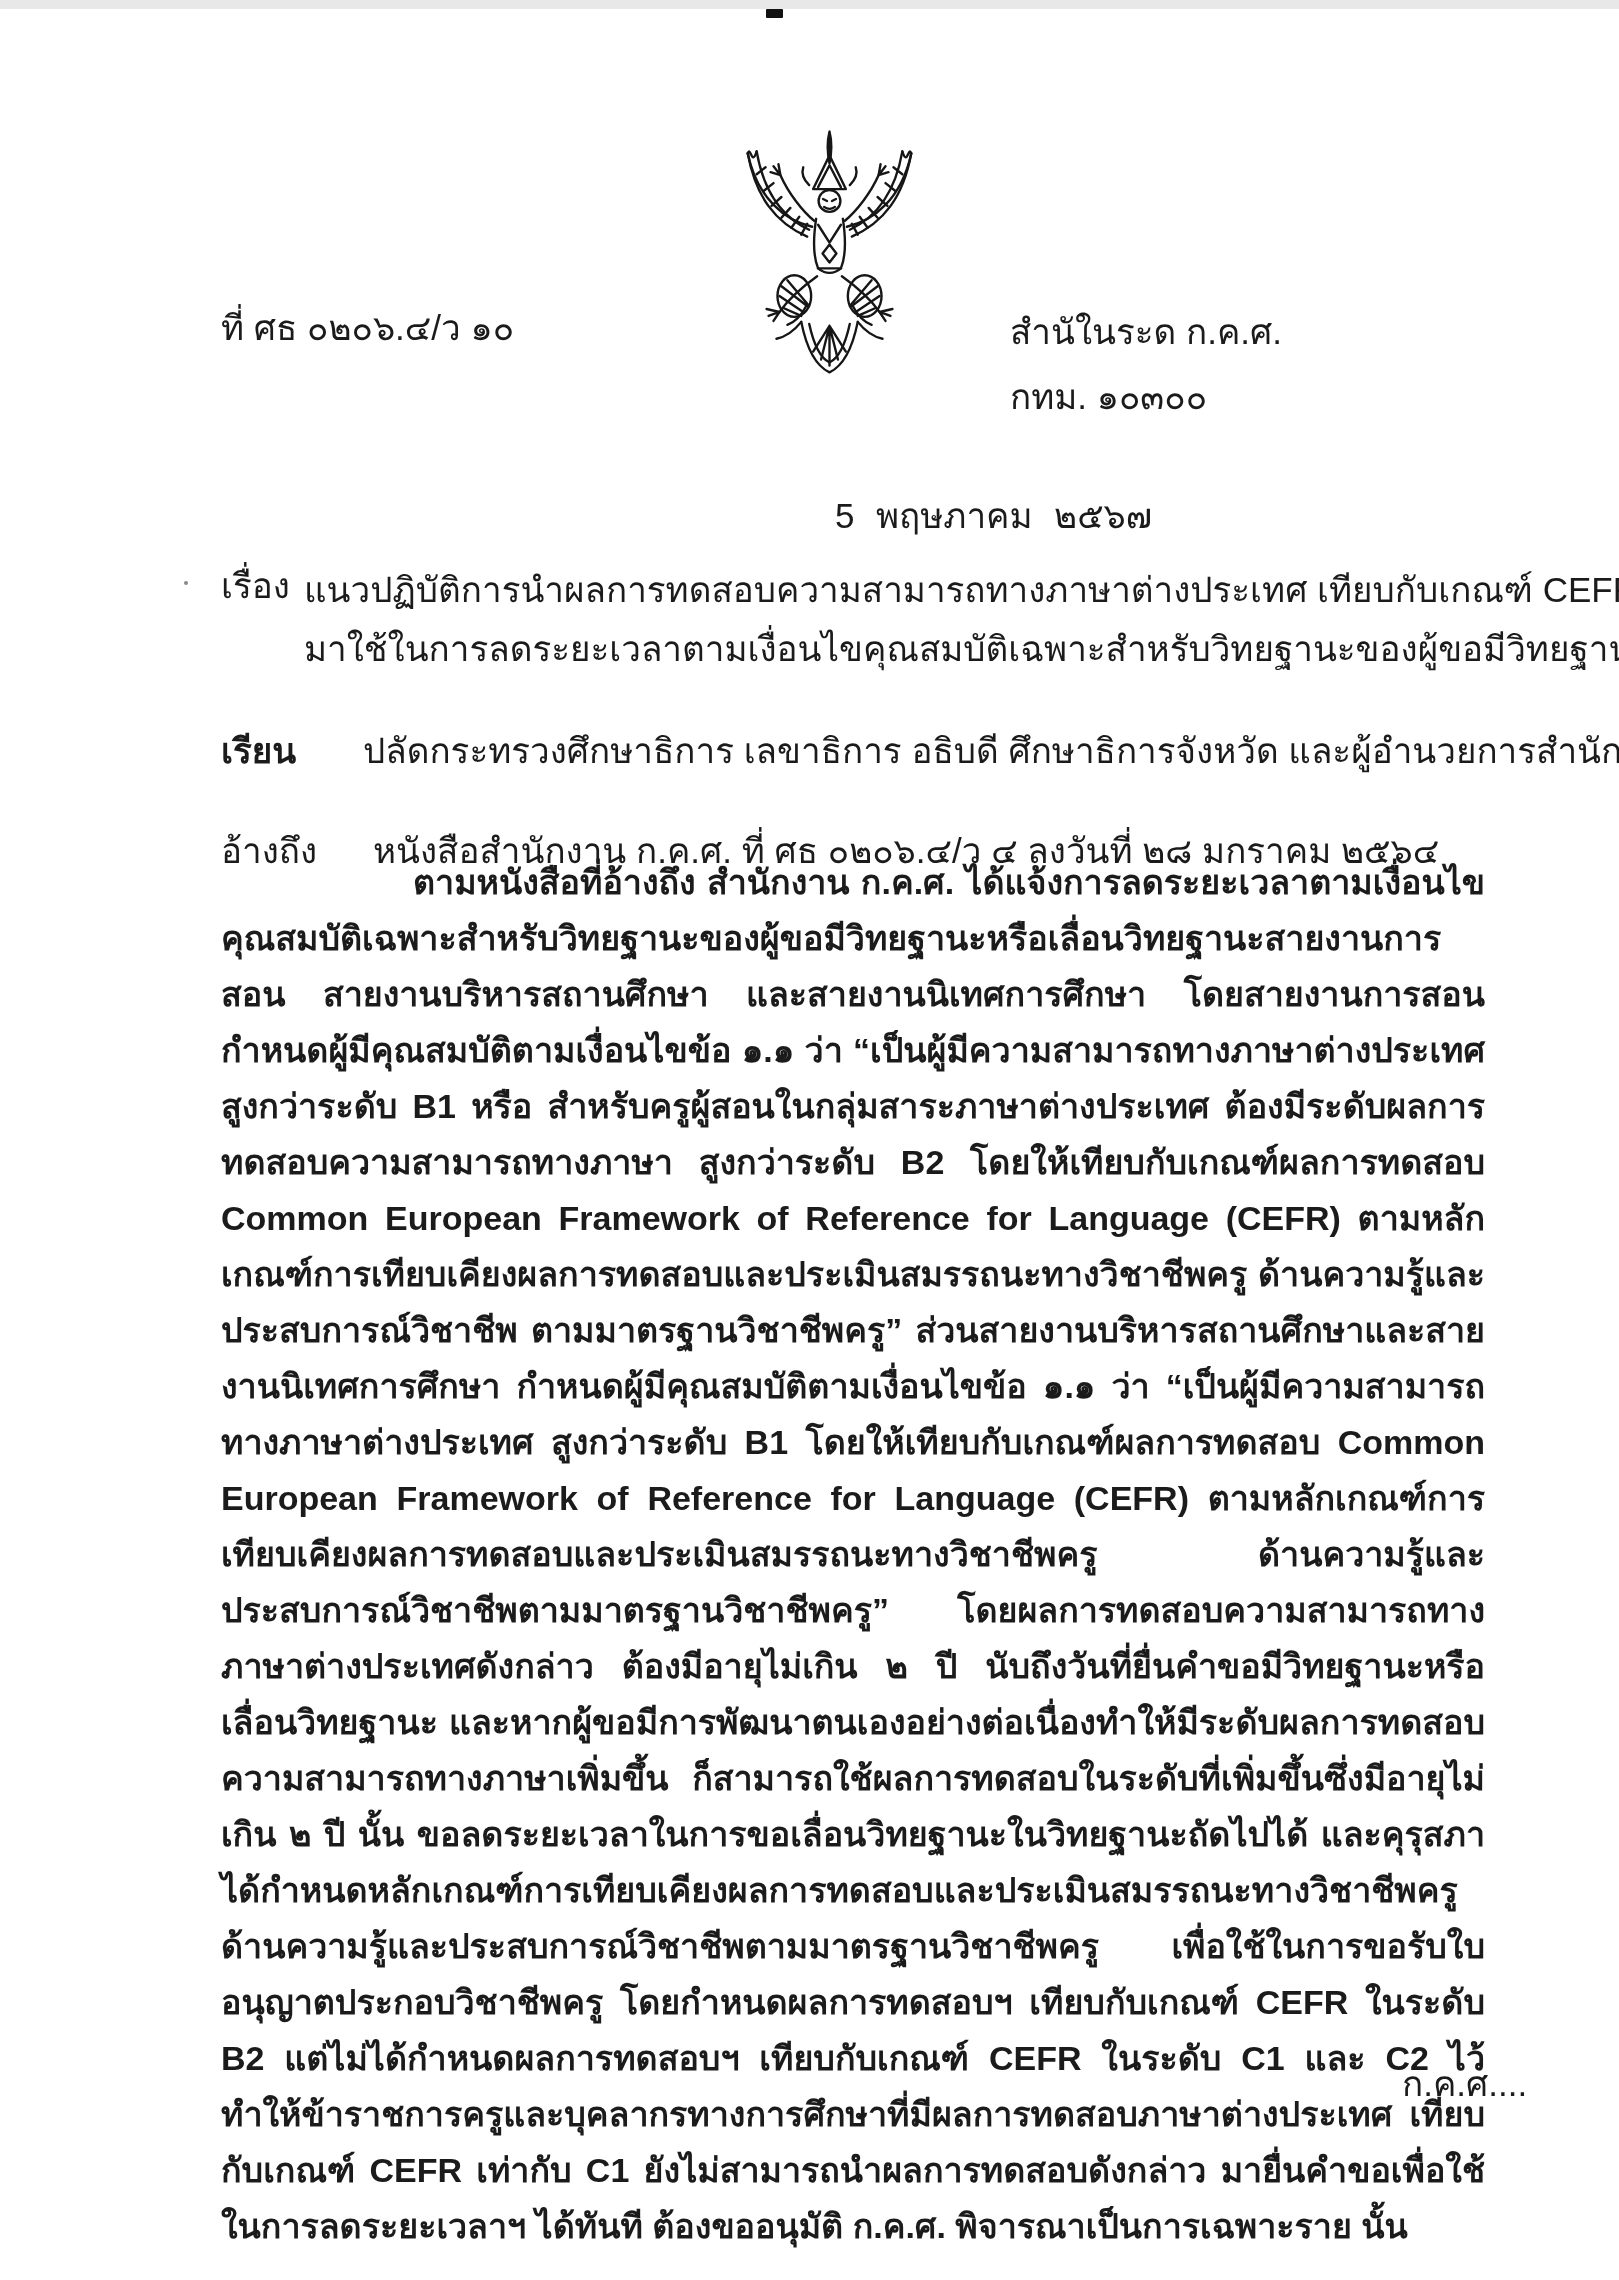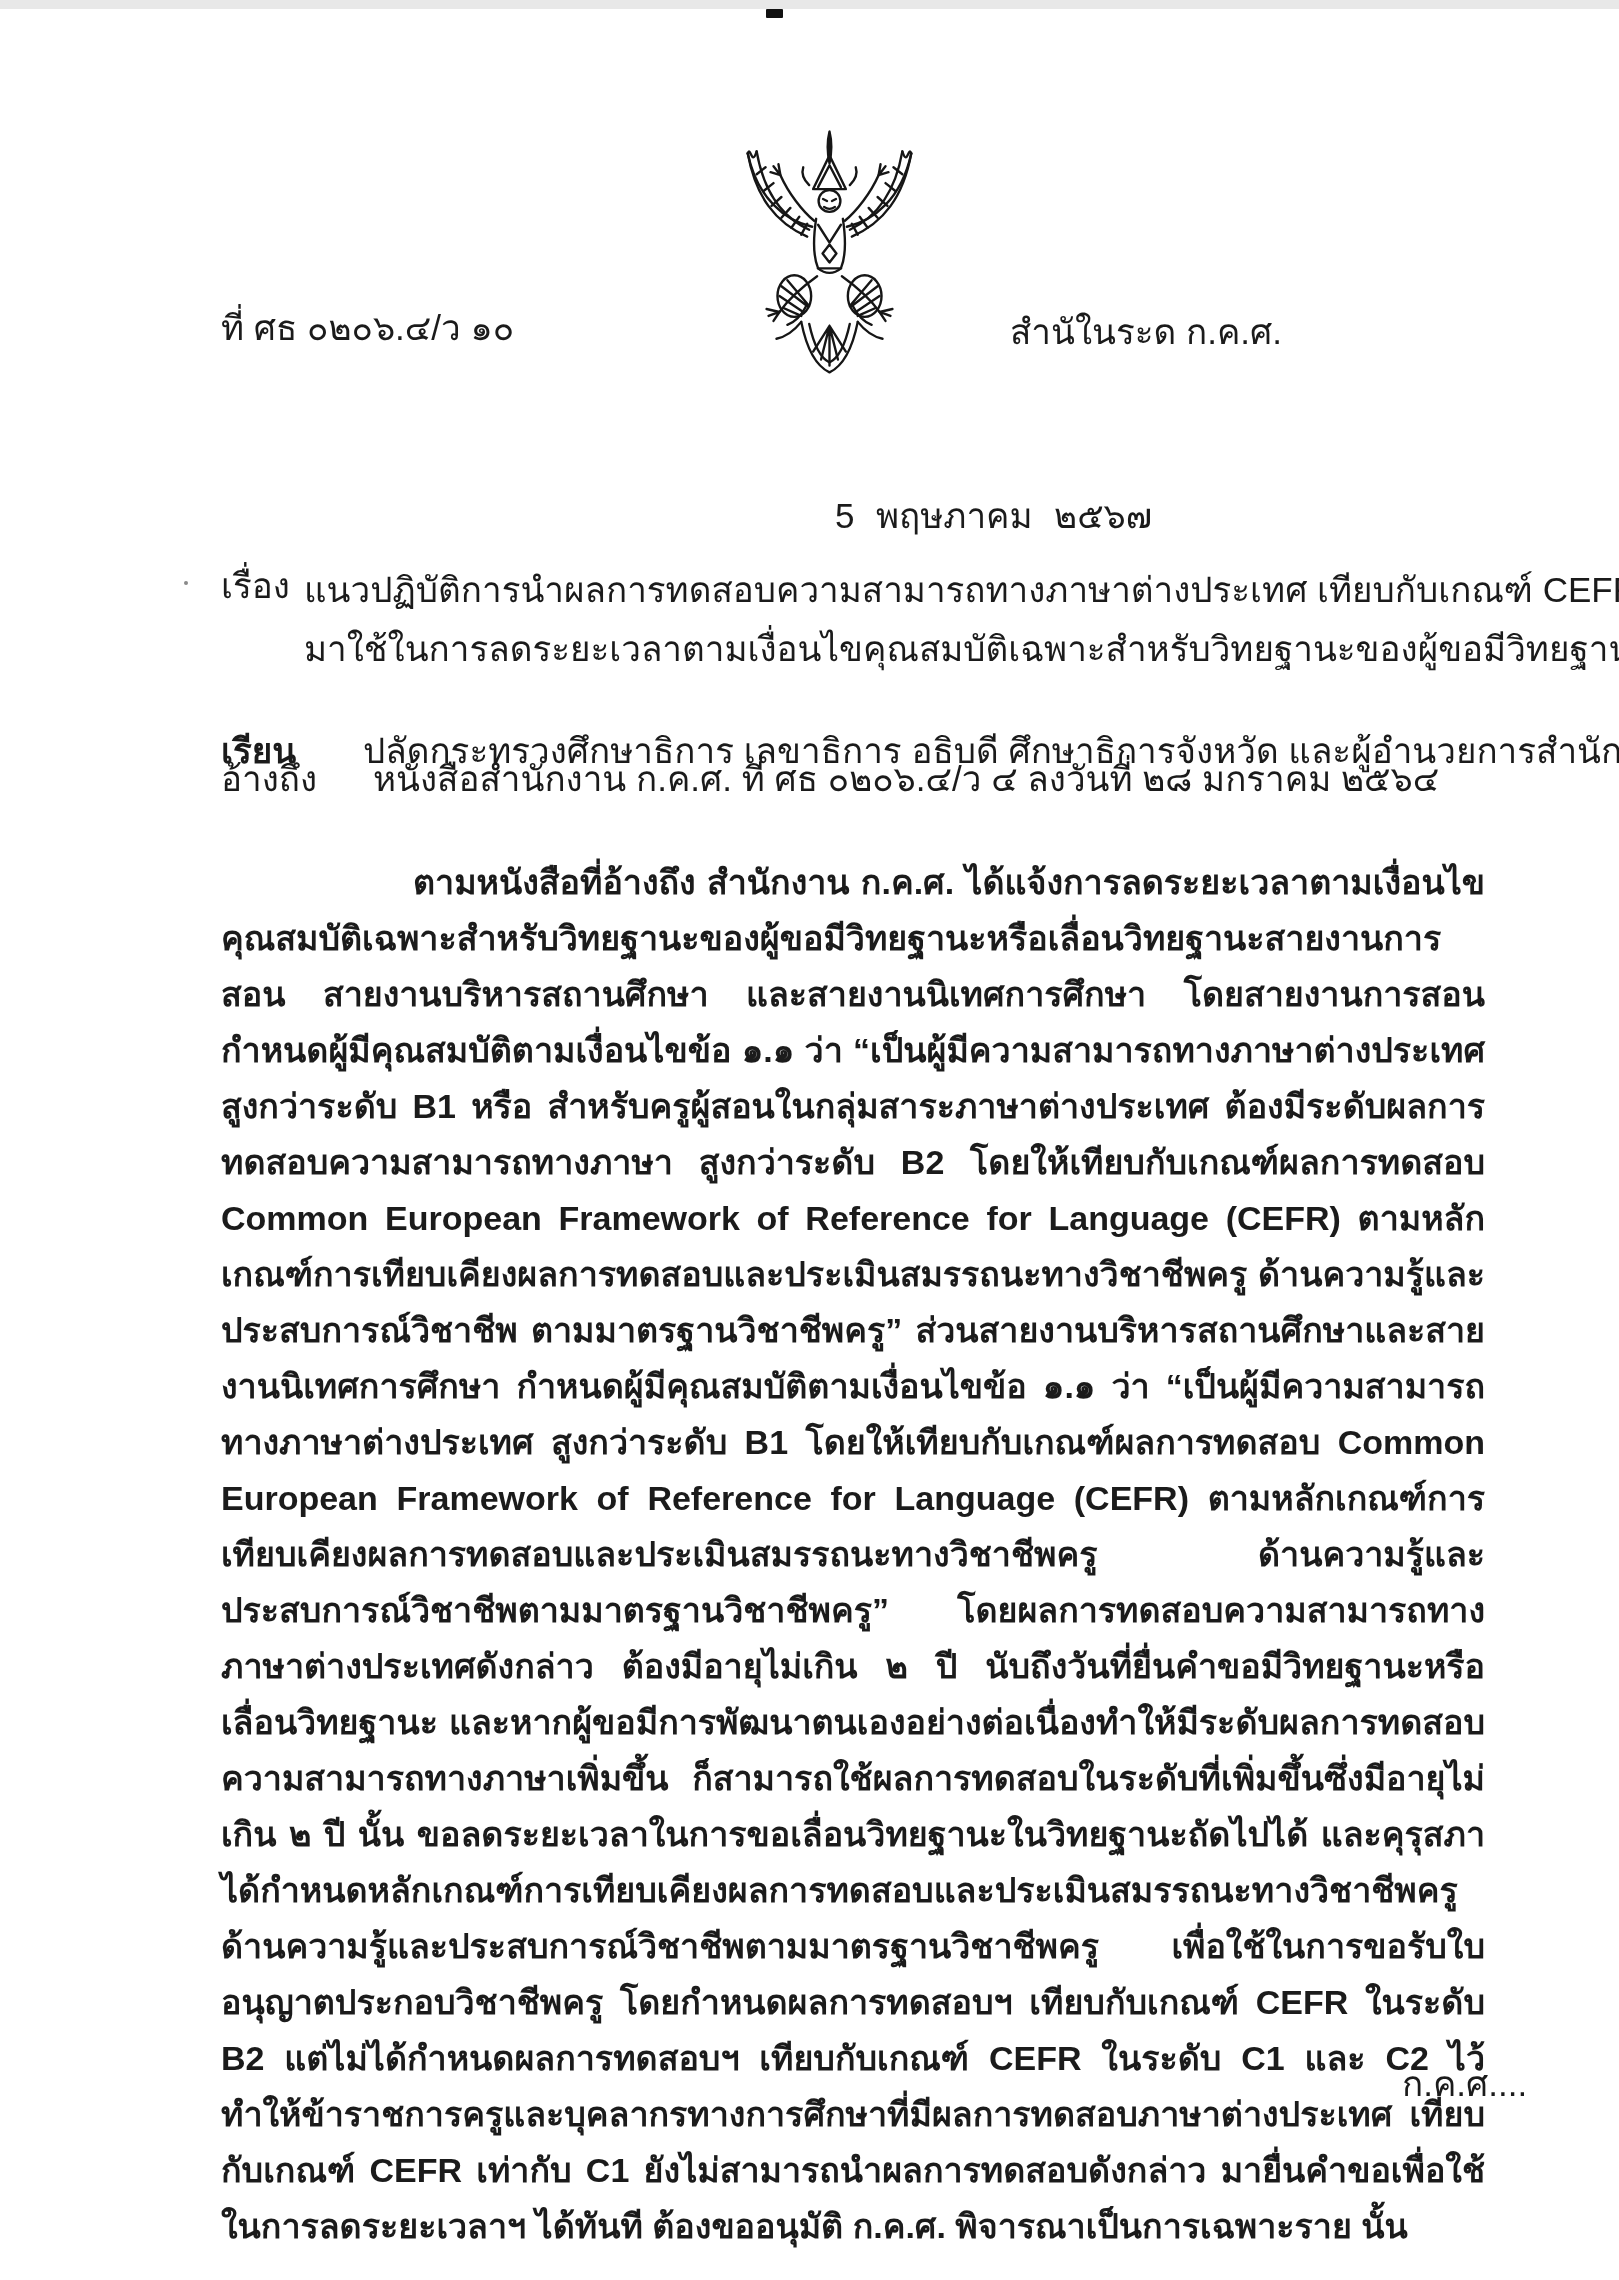--- a/index.html
+++ b/index.html
@@ -26,21 +26,21 @@
     position:absolute;left:1010px;top:290px;
     font-size:35px;line-height:65px;white-space:nowrap;
   }
   .date-line{
     position:absolute;left:835px;top:482px;
     font-size:35px;line-height:49px;white-space:nowrap;word-spacing:11.8px;
   }
   .hdr-row{position:absolute;left:221px;font-size:35px;line-height:51px;display:flex;}
   .row-subject{top:551px;}
   .row-to{top:716px;}
-  .row-ref{top:744px;justify-content:flex-end;}
+  .row-ref{top:816px;justify-content:flex-end;}
   .hdr-label{flex:0 0 auto;}
   .row-subject .hdr-label{width:83px;}
   .row-to .hdr-label{width:142px;font-weight:bold;}
   .row-ref .hdr-label{width:152px;}
   .hdr-content{white-space:nowrap;}
   .subject-line{line-height:59px;white-space:nowrap;}
   .body-paragraph{
     position:absolute;left:221px;top:845px;width:1264px;
     font-size:34px;line-height:56px;
     text-align:justify;text-align-last:left;
@@ -117,20 +117,21 @@
         <path d="M112.5 200 L96 226 M112.5 200 L104 234 M112.5 200 V240 M112.5 200 L121 234 M112.5 200 L129 226"></path>
         <path d="M84 196 C76 206 69 211 59 213"></path>
         <path d="M141 196 C149 206 156 211 166 213"></path>
         <path d="M89 180 C84 190 78 196 70 199 M136 180 C141 190 147 196 155 199"></path>
       </g>
     </svg>
   </div>
 
   <div class="office-block">
     <div>สำนัในระด ก.ค.ศ.</div>
+    <div>กทม. ๑๐๓๐๐</div>
   </div>
 
   <div class="date-line">5 พฤษภาคม ๒๕๖๗</div>
 
   <div class="hdr-row row-subject">
     <div class="hdr-label">เรื่อง</div>
     <div class="hdr-content">
       <div class="subject-line">แนวปฏิบัติการนำผลการทดสอบความสามารถทางภาษาต่างประเทศ เทียบกับเกณฑ์ CEFR สูงกว่าระดับ B2</div>
       <div class="subject-line">มาใช้ในการลดระยะเวลาตามเงื่อนไขคุณสมบัติเฉพาะสำหรับวิทยฐานะของผู้ขอมีวิทยฐานะหรือเลื่อนวิทยฐานะ</div>
     </div>

